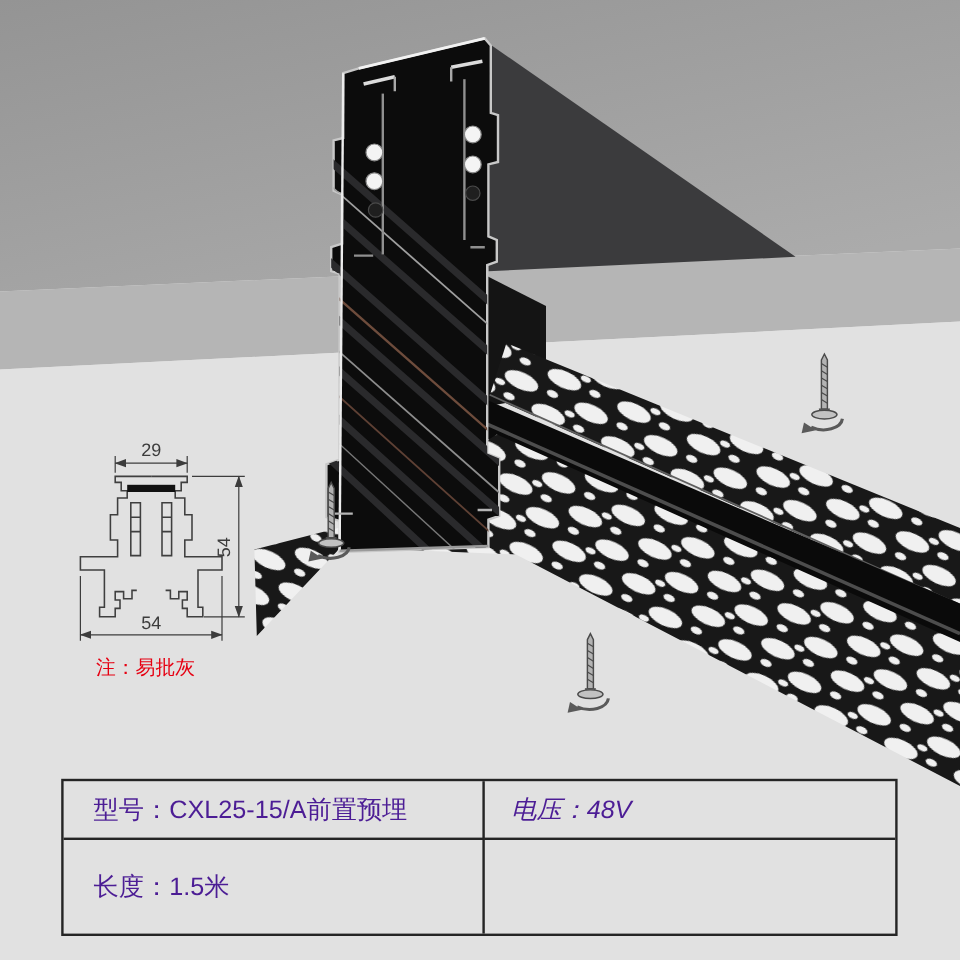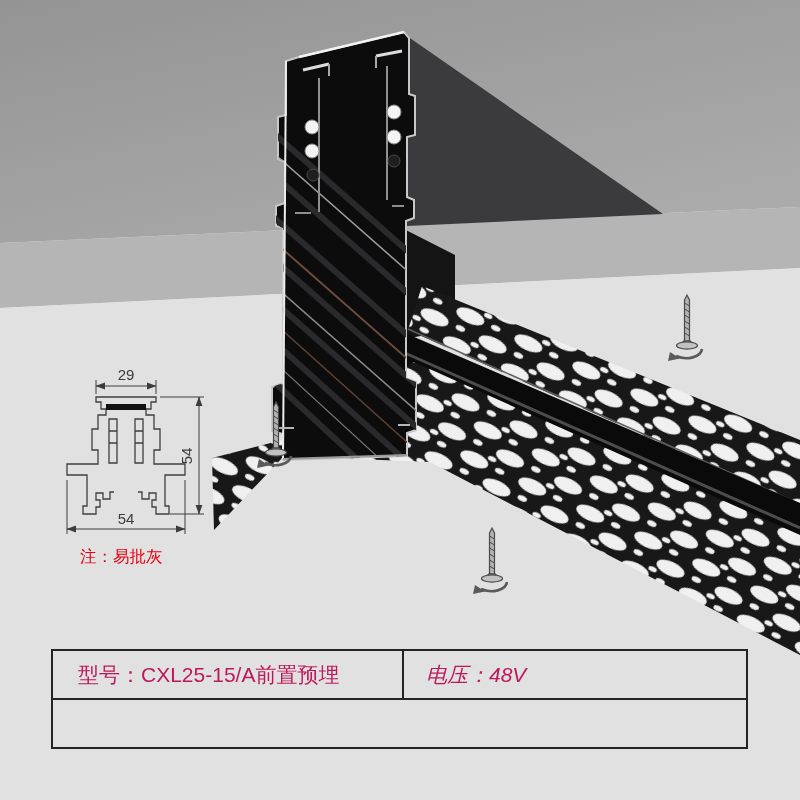--- a/index.html
+++ b/index.html
@@ -1,24 +1,24 @@
 <!DOCTYPE html>
 <html><head>
 <meta charset="utf-8">
 <style>
   html,body{margin:0;padding:0;background:#e2e2e2;}
   .stage{position:relative;width:800px;height:800px;overflow:hidden;
          font-family:"Liberation Sans","DejaVu Sans",sans-serif;background:#e2e2e2;}
   .stage svg{position:absolute;left:0;top:0;}
   .dim-text{font-family:"Liberation Sans","DejaVu Sans",sans-serif;font-size:15px;fill:#3c3c3c;}
   .note-text{font-family:"Liberation Sans","DejaVu Sans",sans-serif;font-size:16.5px;fill:#e60012;}
-  .spec-table{position:absolute;left:51px;top:649px;width:697px;height:100px;
+  .spec-table{position:absolute;left:51px;top:649px;width:697px;height:131px;
               border:2px solid #242424;box-sizing:border-box;display:grid;
               grid-template-columns:351px 1fr;grid-template-rows:49px 1fr;
-              background:transparent;color:#be185d;font-size:21px;}
+              background:transparent;color:#4c1d95;font-size:21px;}
   .cell{display:flex;align-items:center;box-sizing:border-box;white-space:nowrap;overflow:hidden;}
   .cell.c1{padding-left:25px;border-right:2px solid #242424;}
   .cell.c2{padding-left:22px;font-style:italic;}
   .cell.r1{border-bottom:2px solid #242424;}
 </style>
 </head>
 <body>
 
 <div class="stage">
 <svg width="800" height="800" viewBox="0 0 800 800">
@@ -122,14 +122,15 @@
     <text class="dim-text" x="126" y="380" text-anchor="middle" stroke="none" fill="#3c3c3c">29</text>
     <text class="dim-text" transform="translate(192,456) rotate(-90)" text-anchor="middle" stroke="none" fill="#3c3c3c">54</text>
     <text class="dim-text" x="126" y="524" text-anchor="middle" stroke="none" fill="#3c3c3c">54</text>
     <text class="note-text" x="80" y="562" stroke="none">注：易批灰</text>
   </g>
 </svg>
 
 <div class="spec-table">
   <div class="cell c1 r1">型号：CXL25-15/A前置预埋</div>
   <div class="cell c2 r1">电压：48V</div>
+  <div class="cell c1 r2">长度：1.5米</div>
 </div>
 </div>
 
 </body></html>

